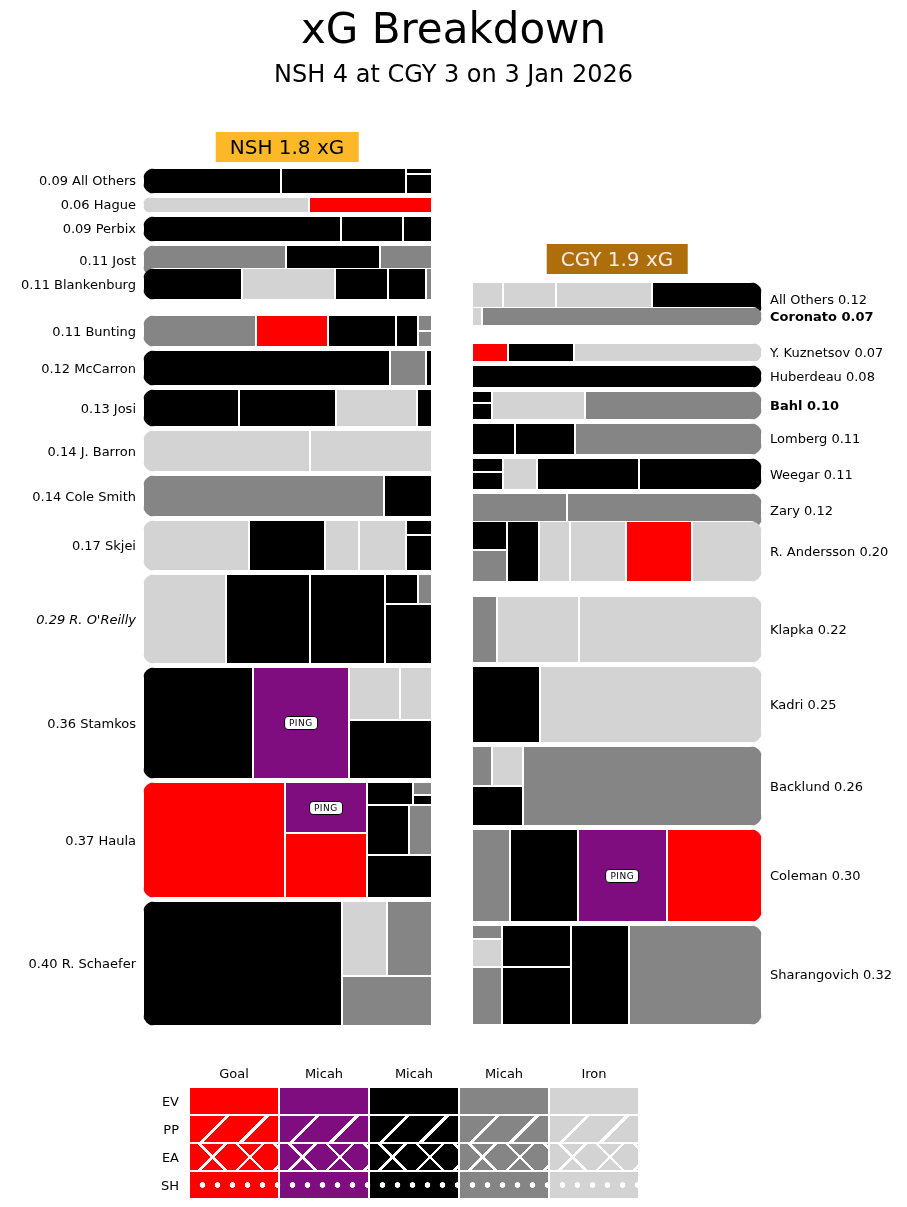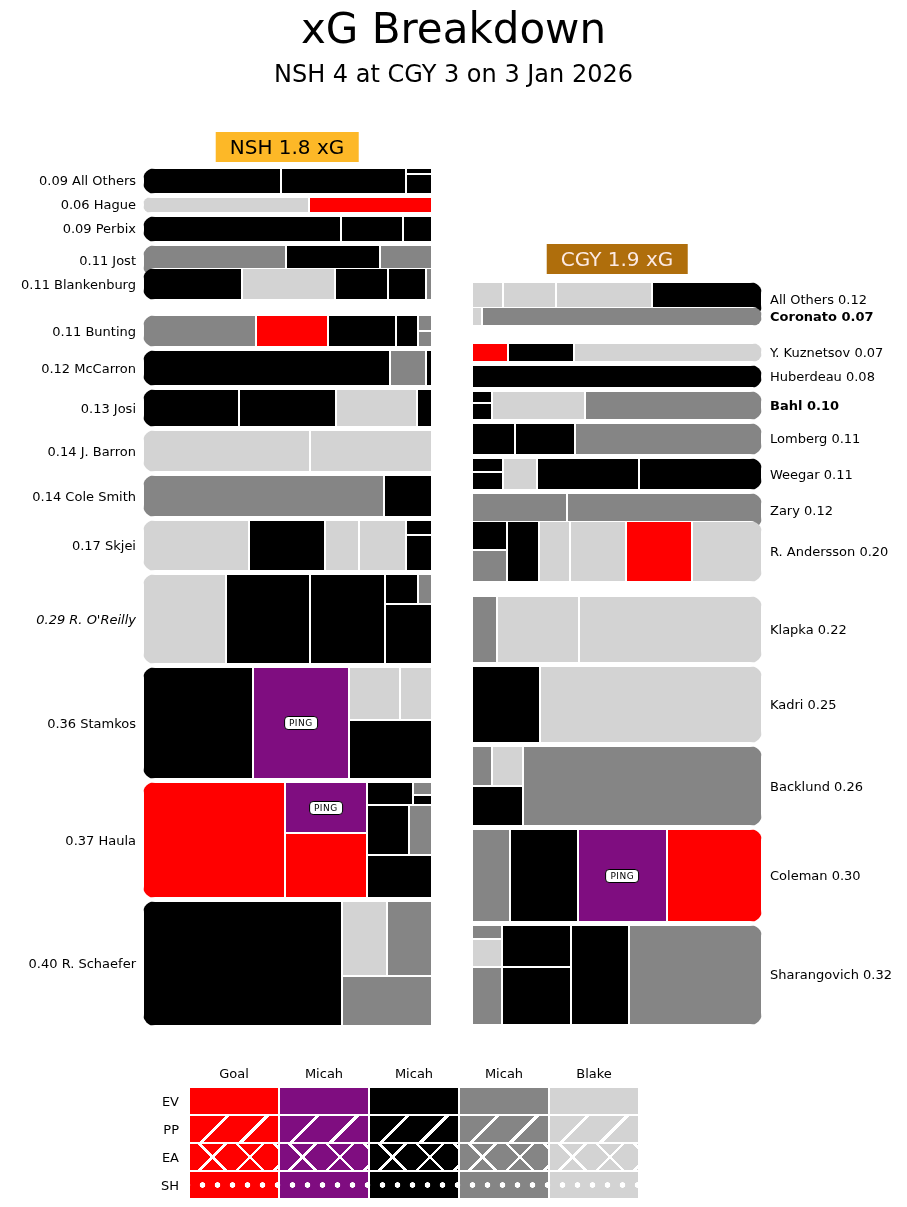--- a/index.html
+++ b/index.html
@@ -322,21 +322,21 @@
         </div>
       </div>
     </div>
 
   <div id="legend">
       <div class="lg-corner"></div>
       <div class="lg-head">Goal</div>
       <div class="lg-head">Micah</div>
       <div class="lg-head">Micah</div>
       <div class="lg-head">Micah</div>
-      <div class="lg-head">Blake</div>
+      <div class="lg-head">Iron</div>
       <div class="lg-rowlabel">EV</div>
       <div class="lg-swatch" style="background-color: rgb(255, 0, 0);"></div>
       <div class="lg-swatch" style="background-color: rgb(127, 13, 128);"></div>
       <div class="lg-swatch" style="background-color: rgb(0, 0, 0);"></div>
       <div class="lg-swatch" style="background-color: rgb(133, 133, 133);"></div>
       <div class="lg-swatch" style="background-color: rgb(211, 211, 211);"></div>
       <div class="lg-rowlabel">PP</div>
       <div class="lg-swatch p-diag" style="background-color: rgb(255, 0, 0);"></div>
       <div class="lg-swatch p-diag" style="background-color: rgb(127, 13, 128);"></div>
       <div class="lg-swatch p-diag" style="background-color: rgb(0, 0, 0);"></div>

